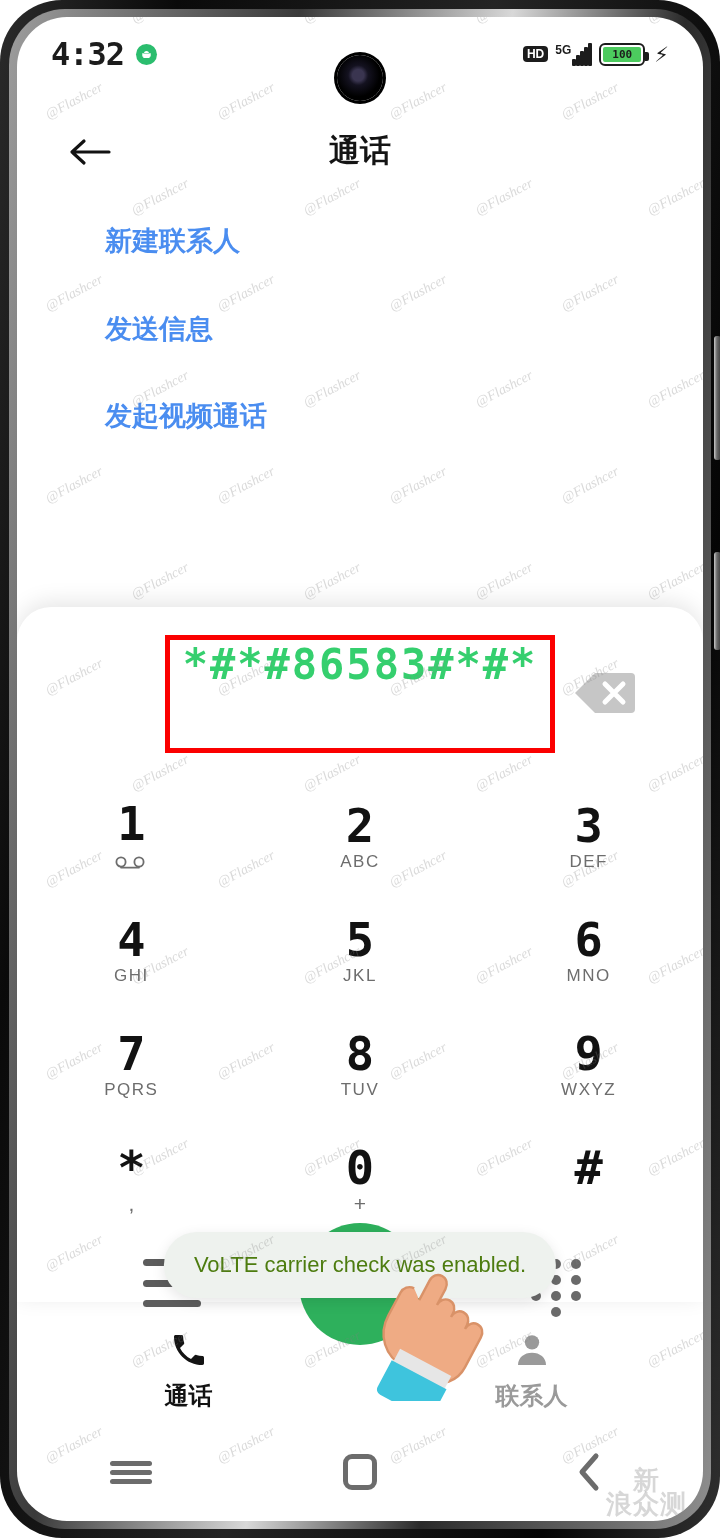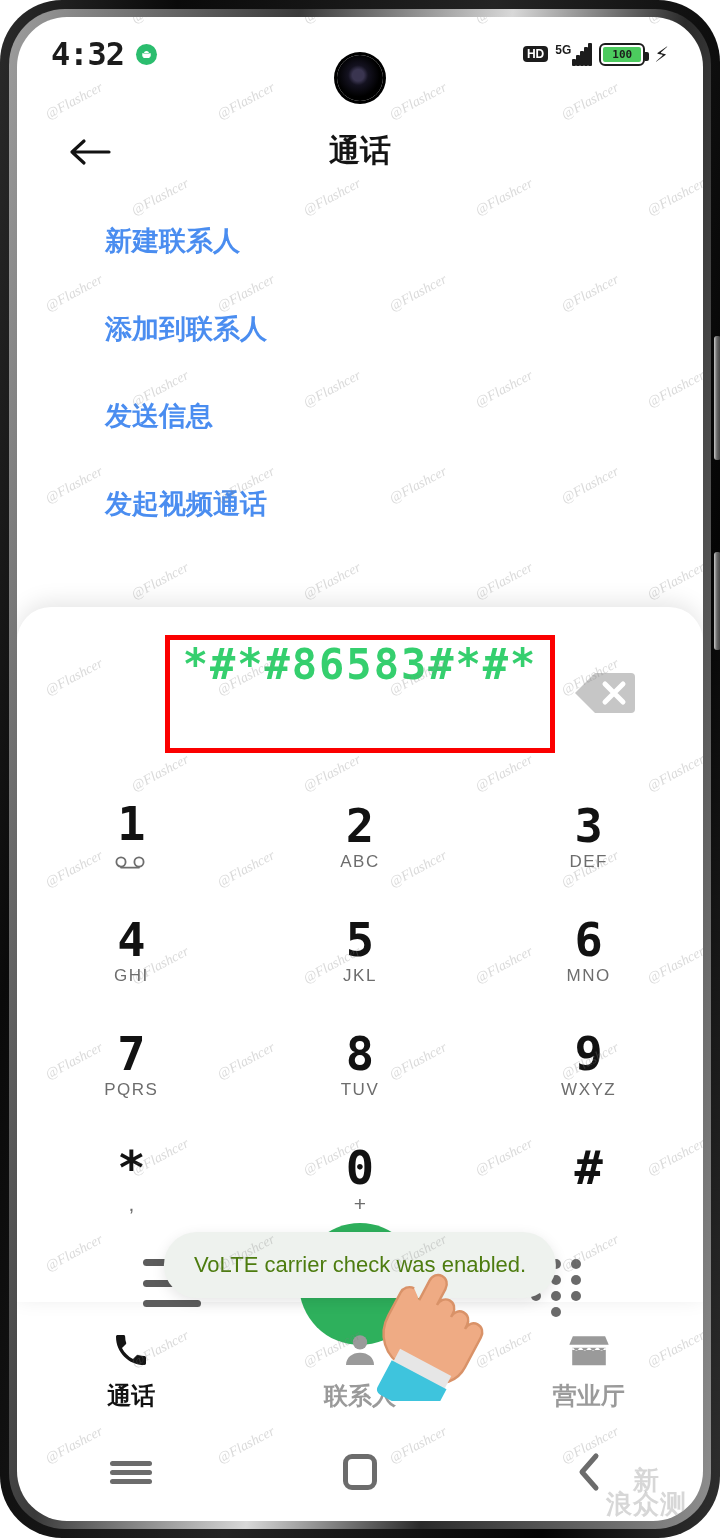--- a/index.html
+++ b/index.html
@@ -272,21 +272,20 @@
       <div id="back-arrow">
         <svg width="42" height="32" viewBox="0 0 42 32" fill="none" stroke="#121212" stroke-width="3.2" stroke-linecap="round" stroke-linejoin="round">
           <path d="M40 16H3M15 5L3 16l12 11"></path>
         </svg>
       </div>
       <div id="page-title">通话</div>
     </div>
 
     <div id="quick-actions">
       <span class="quick-link">新建联系人</span>
-      <span class="quick-link">添加到联系人</span>
       <span class="quick-link">发送信息</span>
       <span class="quick-link">发起视频通话</span>
     </div>
 
 
     <div id="dialer-card">
 
       <div id="dial-row">
         <div id="dial-display-box">
           <span id="dial-number">*#*#86583#*#*</span>
@@ -414,30 +413,20 @@
         <span class="tab-label">通话</span>
       </div>
       <div class="tab">
         <span class="tab-icon">
           <svg width="40" height="40" viewBox="0 0 24 24" fill="#9a9a9a">
             <circle cx="12" cy="7.4" r="4.3"></circle>
             <path d="M3.6 21c0-4.6 3.8-7.4 8.4-7.4s8.4 2.8 8.4 7.4z"></path>
           </svg>
         </span>
         <span class="tab-label">联系人</span>
-      </div>
-      <div class="tab">
-        <span class="tab-icon">
-          <svg width="42" height="40" viewBox="0 0 26 24" fill="#9a9a9a">
-            <path d="M3 3.5h20l2.2 5.2H.8z"></path>
-            <path d="M2.6 10.6h20.8v10.8H2.6z"></path>
-            <path d="M2.6 10.6c1.3 0 1.3 1.7 2.6 1.7s1.3-1.7 2.6-1.7 1.3 1.7 2.6 1.7 1.3-1.7 2.6-1.7 1.3 1.7 2.6 1.7 1.3-1.7 2.6-1.7 1.3 1.7 2.6 1.7 1.3-1.7 2.6-1.7v1.4H2.6z" fill="#ffffff"></path>
-          </svg>
-        </span>
-        <span class="tab-label">营业厅</span>
       </div>
     </div>
 
     <div id="nav-bar">
       <div class="nav-btn" id="nav-recents">
         <div>
             <span></span>
             <span></span>
             <span></span>
           </div>

